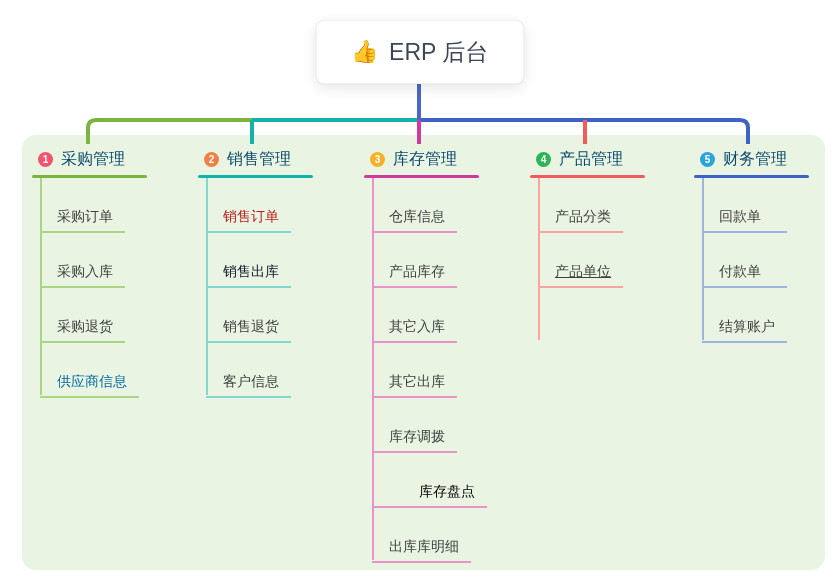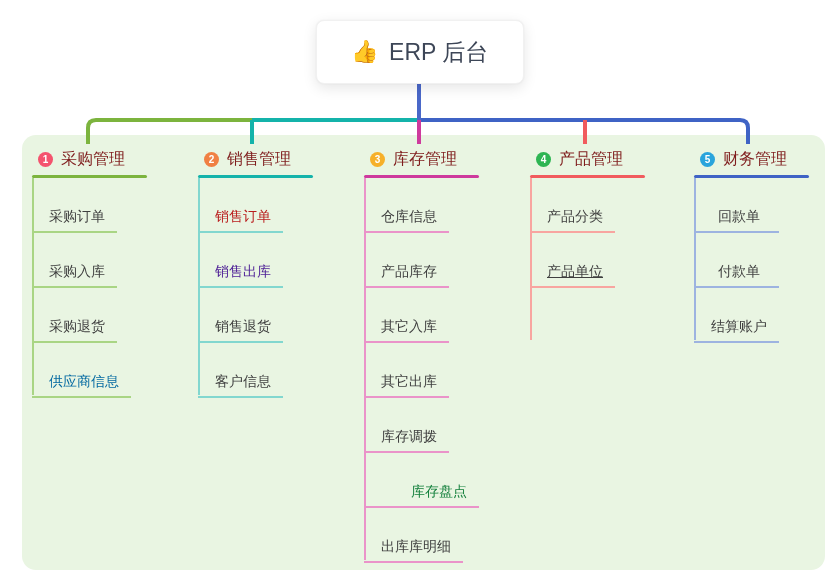--- a/index.html
+++ b/index.html
@@ -21,23 +21,23 @@
     display:flex;align-items:center;justify-content:center;gap:10px;
     font-size:23px;color:#3d4657;
   }
   .root-emoji{font-size:22px;line-height:1;}
   .branch{position:absolute;top:144px;width:170px;}
   .branch-title{display:flex;align-items:center;gap:8px;padding-left:6px;height:31px;}
   .badge{
     flex:0 0 15px;width:15px;height:15px;border-radius:50%;
     color:#ffffff;font-size:10px;line-height:15px;text-align:center;font-weight:bold;
   }
-  .branch-label{font-size:16px;color:#7f1d1d;}
+  .branch-label{font-size:16px;color:#0c4a6e;}
   .title-underline{height:3px;width:115px;border-radius:1.5px;}
-  .children{position:relative;margin-left:0;text-align:center;}
+  .children{position:relative;margin-left:8px;}
   .vline{position:absolute;left:0;top:0;width:2px;}
   .child-row{height:55px;display:flex;align-items:flex-end;}
   .child-row:first-child{height:52px;}
   .child-label{
     display:inline-block;box-sizing:border-box;min-width:85px;
     border-bottom:2px solid;padding:0 12px 6px 17px;
     font-size:14px;color:#3f3f3f;line-height:1.25;white-space:nowrap;
   }
 </style>
 </head>
@@ -85,21 +85,21 @@
           <span class="badge" style="background: rgb(240, 128, 67);">2</span>
           <span class="branch-label">销售管理</span>
         </div>
         <div class="title-underline" style="background: rgb(20, 179, 170);"></div>
         <div class="children">
           <div class="vline" style="background: rgb(130, 215, 207); height: 217px;"></div>
           <div class="child-row">
             <span class="child-label" style="border-color: rgb(130, 215, 207); color: #b91c1c;">销售订单</span>
           </div>
           <div class="child-row">
-            <span class="child-label" style="border-color: rgb(130, 215, 207); color: #4c1d95;">销售出库</span>
+            <span class="child-label" style="border-color: rgb(130, 215, 207); color: #0f172a;">销售出库</span>
           </div>
           <div class="child-row">
             <span class="child-label" style="border-color: rgb(130, 215, 207); color: rgb(63, 63, 63);">销售退货</span>
           </div>
           <div class="child-row">
             <span class="child-label" style="border-color: rgb(130, 215, 207); color: rgb(63, 63, 63);">客户信息</span>
           </div>
         </div>
       </div>
       <div class="branch" style="left: 364px;">
@@ -119,21 +119,21 @@
           <div class="child-row">
             <span class="child-label" style="border-color: rgb(234, 147, 201); color: rgb(63, 63, 63);">其它入库</span>
           </div>
           <div class="child-row">
             <span class="child-label" style="border-color: rgb(234, 147, 201); color: rgb(63, 63, 63);">其它出库</span>
           </div>
           <div class="child-row">
             <span class="child-label" style="border-color: rgb(234, 147, 201); color: rgb(63, 63, 63);">库存调拨</span>
           </div>
           <div class="child-row">
-            <span class="child-label" style="border-color: rgb(234, 147, 201); color: #15803d; padding-left: 47px;">库存盘点</span>
+            <span class="child-label" style="border-color: rgb(234, 147, 201); color: #000000; padding-left: 47px;">库存盘点</span>
           </div>
           <div class="child-row">
             <span class="child-label" style="border-color: rgb(234, 147, 201); color: rgb(63, 63, 63);">出库库明细</span>
           </div>
         </div>
       </div>
       <div class="branch" style="left: 530px;">
         <div class="branch-title">
           <span class="badge" style="background: rgb(46, 181, 83);">4</span>
           <span class="branch-label">产品管理</span>

